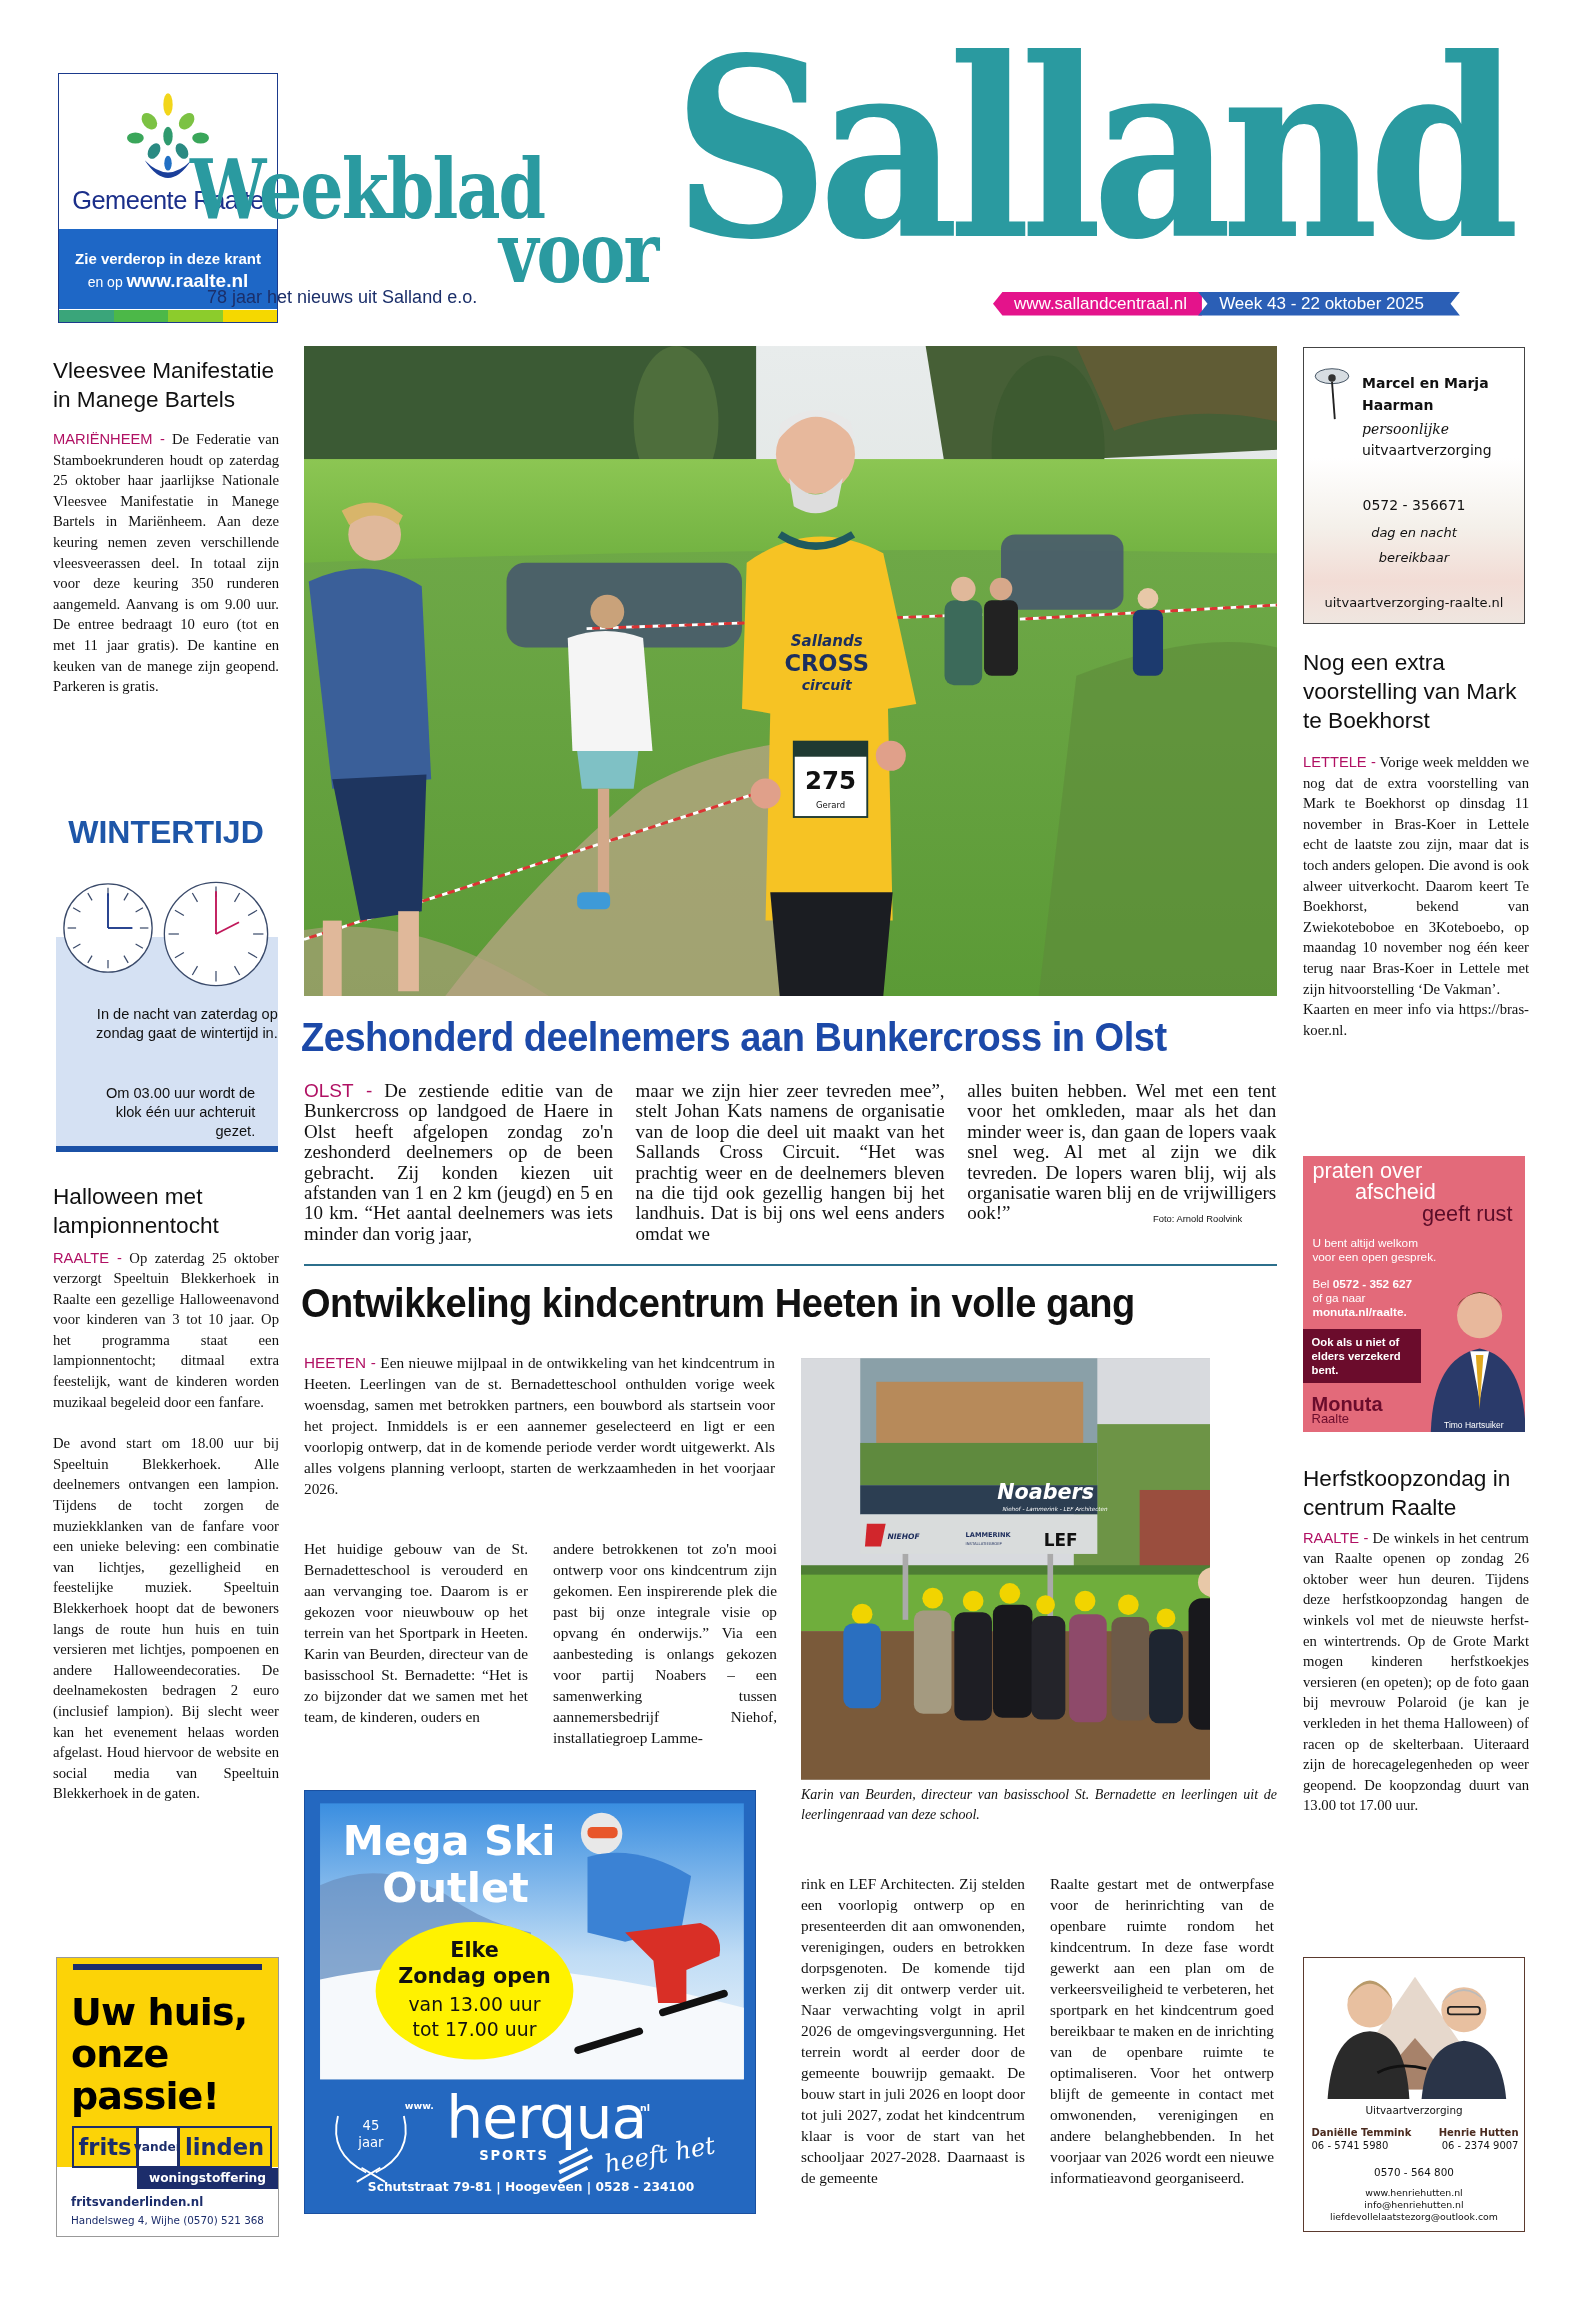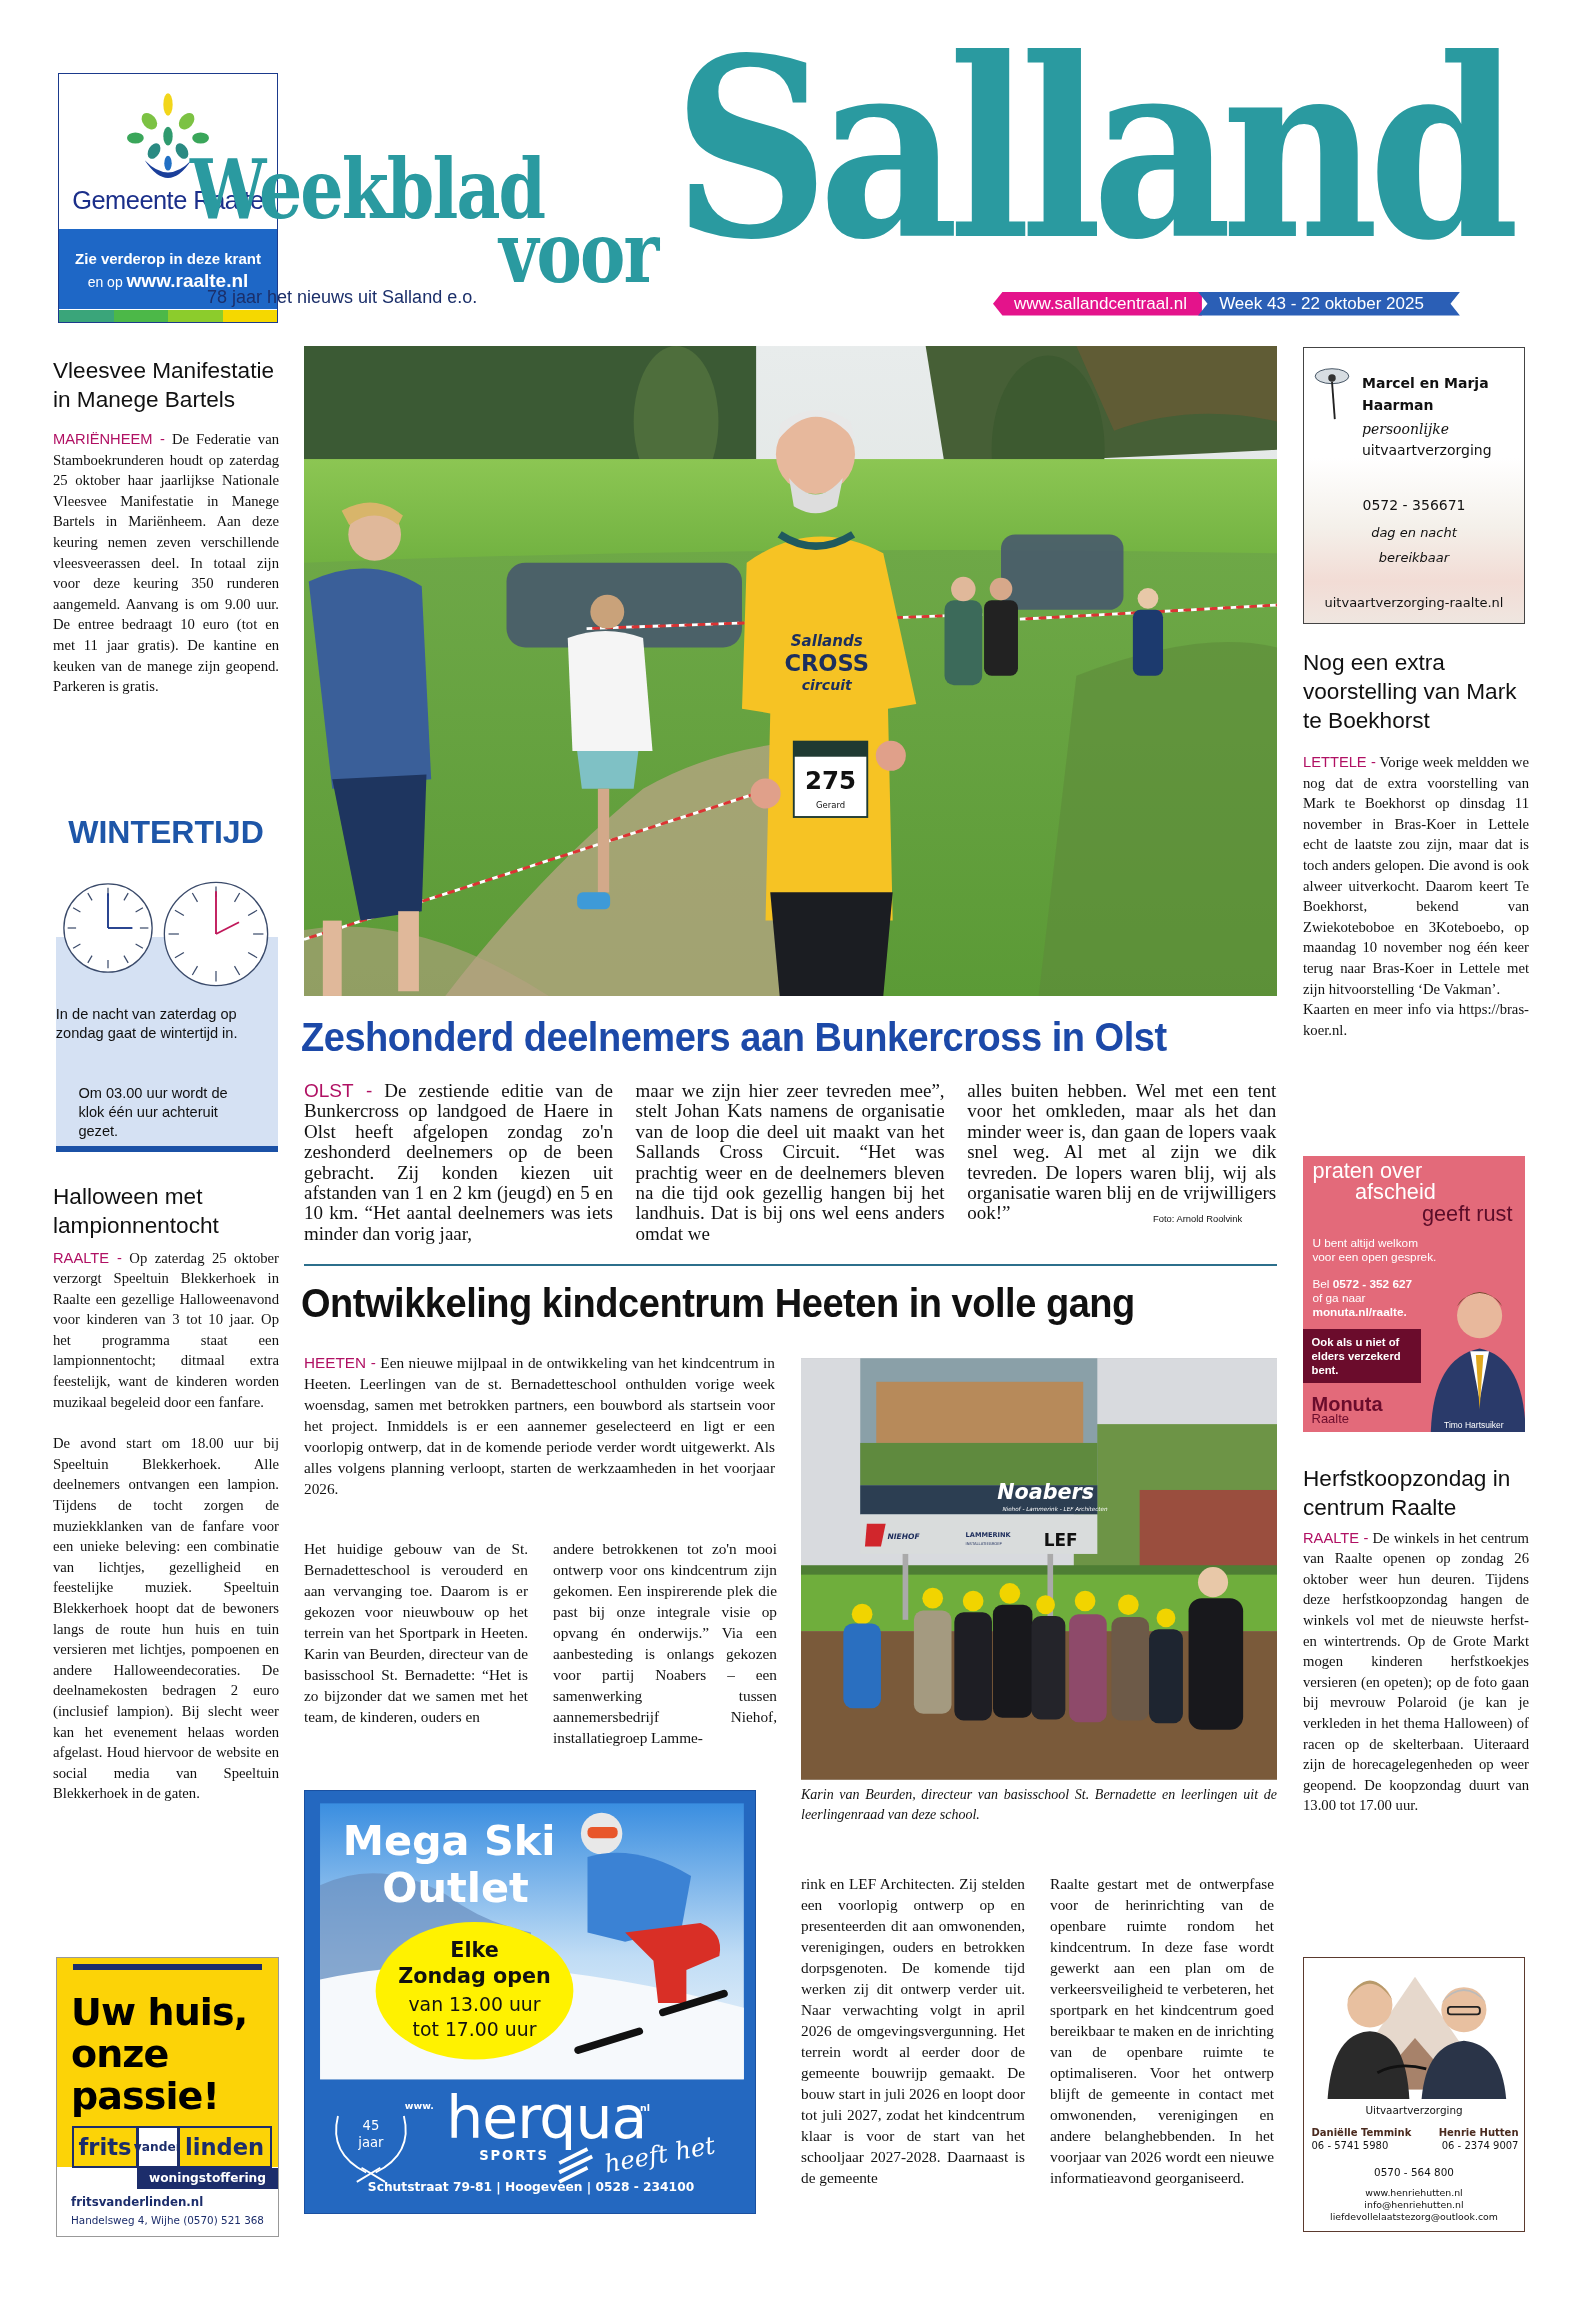--- a/index.html
+++ b/index.html
@@ -32,21 +32,21 @@
   .col-left { left: 53px; width: 226px; }
   .headline-small { font-family: "Liberation Sans", sans-serif; font-size: 22.6px; line-height: 29px; color: #111; font-weight: 500; }
   .body-text { font-family: "Liberation Serif", serif; font-size: 14.7px; line-height: 20.6px; text-align: justify; color: #111; hyphens: auto; }
   .dateline { font-family: "Liberation Sans", sans-serif; color: #b01063; }
 
   #wintertijd-box { left: 53px; top: 805px; width: 226px; height: 350px; }
   #wintertijd-box .wt-title { position: absolute; left: 0; top: 9.4px; width: 100%; text-align: center; font-family: "Liberation Sans", sans-serif; font-weight: bold; font-size: 32px; color: #1e56a8; }
   #wintertijd-box .wt-bg { position: absolute; left: 2.8px; top: 132px; width: 222px; height: 209px; background: #d5e1f3; }
   #wintertijd-box .wt-bar { position: absolute; left: 2.8px; top: 341px; width: 222px; height: 5.6px; background: #1b51a6; }
   #wintertijd-box svg { position: absolute; }
-  #wintertijd-box .wt-text { position: absolute; left: 2.8px; width: 222px; text-align: left; font-family: "Liberation Sans", sans-serif; font-size: 14.6px; line-height: 19px; color: #111; }
+  #wintertijd-box .wt-text { position: absolute; left: 2.8px; width: 222px; text-align: right; font-family: "Liberation Sans", sans-serif; font-size: 14.6px; line-height: 19px; color: #111; }
 
   #frits-ad { left: 56px; top: 1957px; width: 223px; height: 280px; border: 0.9px solid #999; background: #fff; overflow: hidden; }
   #frits-ad .yellow { position: absolute; left: 0; top: 0; width: 100%; height: 209px; background: #fcd307; }
   #frits-ad .topbar { position: absolute; left: 16px; top: 5.6px; width: 189px; height: 6.6px; background: #1c2d6b; }
   #frits-ad .slogan { position: absolute; left: 14px; top: 21px; font-family: "DejaVu Sans", sans-serif; font-weight: bold; font-size: 38px; line-height: 42px; color: #000000; letter-spacing: -0.9px; margin-top: 12px; }
   #frits-ad .logo { position: absolute; left: 15px; top: 168px; height: 42px; display: flex; border: 2.8px solid #1c2d6b; background: #1c2d6b; }
   #frits-ad .logo span { display: flex; align-items: center; justify-content: center; font-family: "DejaVu Sans", sans-serif; font-weight: bold; color: #1c2d6b; }
   #frits-ad .logo .a { background: #fcd307; width: 62px; font-size: 22.6px; }
   #frits-ad .logo .b { background: #fff; width: 38px; font-size: 12.2px; line-height: 12.2px; margin: 0 2.8px; text-align: center; }
   #frits-ad .logo .c { background: #fcd307; width: 90px; font-size: 22.6px; }
@@ -59,21 +59,21 @@
   #h-bunkercross { left: 301px; top: 1015px; font-family: "Liberation Sans", sans-serif; font-size: 40px; color: #1c49a8; letter-spacing: -0.5px; transform: scaleX(0.95); transform-origin: left top; }
   .cols3 { left: 304px; top: 1081px; width: 973px; display: flex; gap: 22.6px; }
   .cols3 .c { width: 309px; font-family: "Liberation Serif", serif; font-size: 19px; line-height: 20.4px; text-align: justify; color: #111; }
   #photo-credit { left: 1153px; top: 1213px; font-family: "Liberation Sans", sans-serif; font-size: 9.4px; color: #111; }
   #rule-teal { left: 304px; top: 1264px; width: 973px; height: 1.9px; background: #2c6f8c; }
 
   #h-kindcentrum { left: 301px; top: 1281px; font-family: "Liberation Sans", sans-serif; font-size: 40px; color: #111; letter-spacing: -0.5px; transform: scaleX(0.95); transform-origin: left top; }
   #kc-intro { left: 304px; top: 1352px; width: 471px; font-family: "Liberation Serif", serif; font-size: 15.3px; line-height: 21px; text-align: justify; color: #111; font-weight: bold; }
   .kc-col { width: 224px; font-family: "Liberation Serif", serif; font-size: 15.3px; line-height: 21px; text-align: justify; color: #111; }
 
-  #kc-photo { left: 801px; top: 1358px; width: 476px; height: 422px; overflow: hidden; background: #c9ccd0; }
+  #kc-photo { left: 801px; top: 1358px; width: 409px; height: 422px; overflow: hidden; background: #c9ccd0; }
   #kc-caption { left: 801px; top: 1785px; width: 476px; font-family: "Liberation Serif", serif; font-style: italic; font-size: 14px; line-height: 20px; color: #111; text-align: justify; }
 
   #herqua-ad { left: 304px; top: 1790px; width: 452px; height: 424px; background: #2468c0; border: 0.9px solid #1a50a0; overflow: hidden; }
 
   
   .col-right { left: 1303px; width: 226px; }
   #haarman-ad { left: 1303px; top: 347px; width: 222px; height: 277px; border: 0.9px solid #444; background: linear-gradient(180deg,#ffffff 0%,#ffffff 40%,#f4f0ea 65%,#f2dcd5 85%,#efe6e0 100%); overflow: hidden; }
   #haarman-ad .t { position: absolute; font-family: "DejaVu Sans", sans-serif; color: #111; }
   #monuta-ad { left: 1303px; top: 1156px; width: 222px; height: 276px; background: #e36a7a; overflow: hidden; }
   #monuta-ad .t { position: absolute; font-family: "Liberation Sans", sans-serif; color: #fff; }

